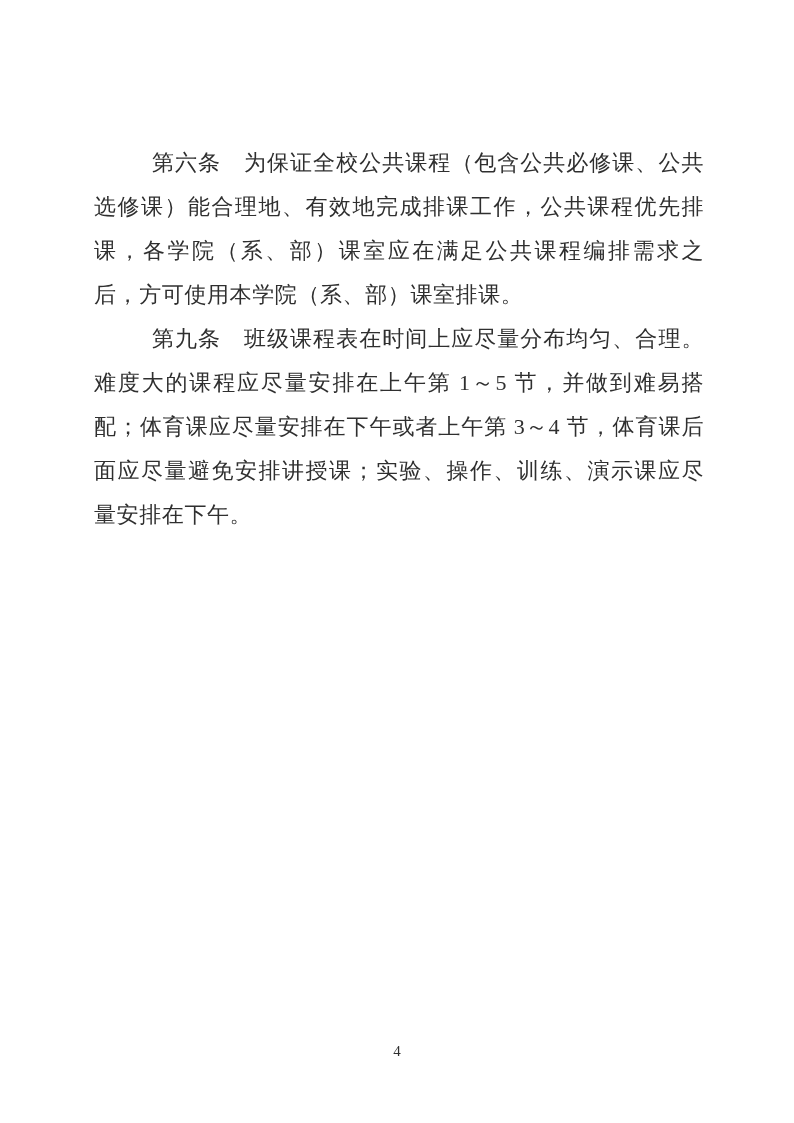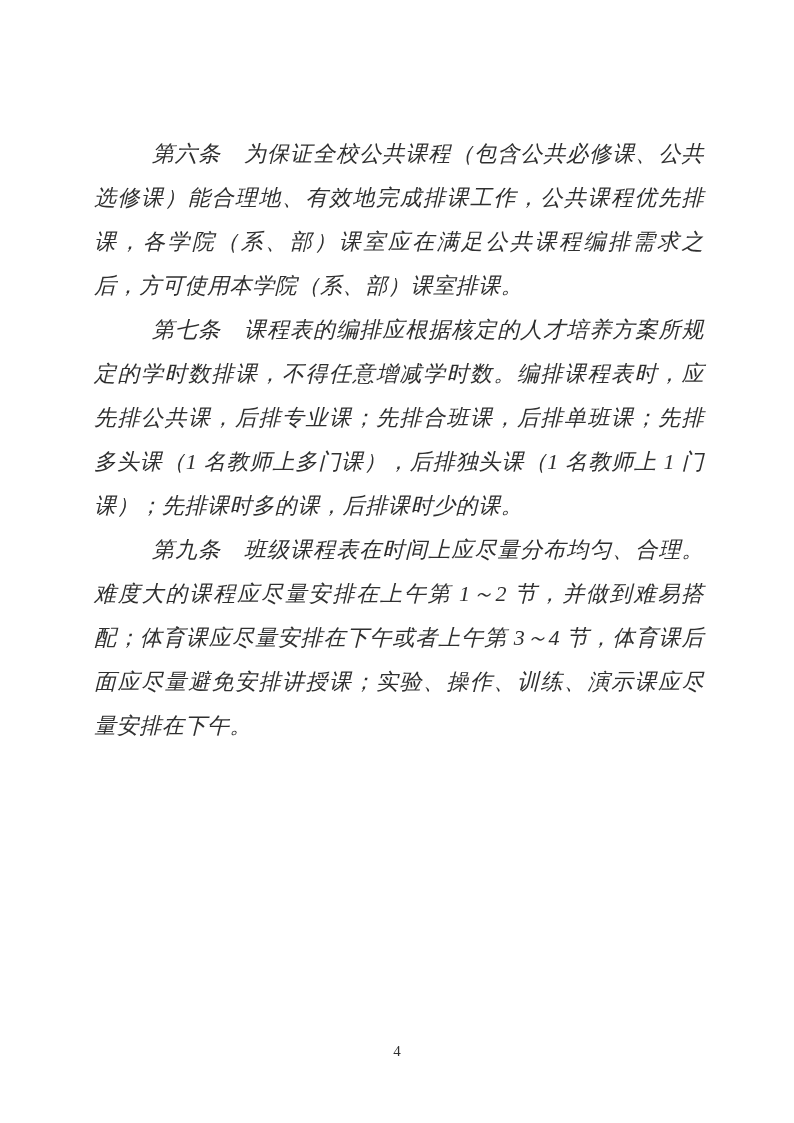--- a/index.html
+++ b/index.html
@@ -11,24 +11,23 @@
     position: relative;
     width: 794px;
     height: 1123px;
     background: var(--page-bg, #ffffff);
     overflow: hidden;
     font-family: "Liberation Serif", "DejaVu Serif", serif;
     color: var(--text-color, #2f2f2f);
   }
   .content {
     position: absolute;
-    top: 132px;
+    top: 141px;
     left: 94px;
     width: 610px;
-    font-style: italic;
   }
   .para {
     margin: 0;
     padding: 0;
     font-size: 22px;
     line-height: 44px;
     letter-spacing: 0.6px;
     text-indent: 58px;
     text-align: justify;
     text-align-last: left;
@@ -49,22 +48,21 @@
   }
 </style>
 </head>
 <body>
 
 <div class="page" style="--page-bg: #ffffff; --text-color: #2f2f2f;">
   <div class="content">
 
     <p class="para"><span class="art-no">第六条</span><span>为保证全校公共课程（包含公共必修课、公共选修课）能合理地、有效地完成排课工作，公共课程优先排课，各学院（系、部）课室应在满足公共课程编排需求之后，方可使用本学院（系、部）课室排课。</span></p>
 
-    <p class="para"><span class="art-no">第七条</span><span>课程表的编排应根据核定的人才培养方案所规定的学时数排课，不得任意增减学时数。编排课程表时，应先排公共课，后排专业课；先排合班课，后排单班课；先排多头课（1 名教师上多门课），后排独头课（1 名教师上 1 门课）；先排课时多的课，后排课时少的课。</span></p>
 
 
-    <p class="para"><span class="art-no">第九条</span><span>班级课程表在时间上应尽量分布均匀、合理。难度大的课程应尽量安排在上午第 1～2 节，并做到难易搭配；体育课应尽量安排在下午或者上午第 3～4 节，体育课后面应尽量避免安排讲授课；实验、操作、训练、演示课应尽量安排在下午。</span></p>
+    <p class="para"><span class="art-no">第九条</span><span>班级课程表在时间上应尽量分布均匀、合理。难度大的课程应尽量安排在上午第 1～5 节，并做到难易搭配；体育课应尽量安排在下午或者上午第 3～4 节，体育课后面应尽量避免安排讲授课；实验、操作、训练、演示课应尽量安排在下午。</span></p>
 
 
   </div>
 
   <div class="page-number">4</div>
 </div>
 
 </body></html>

